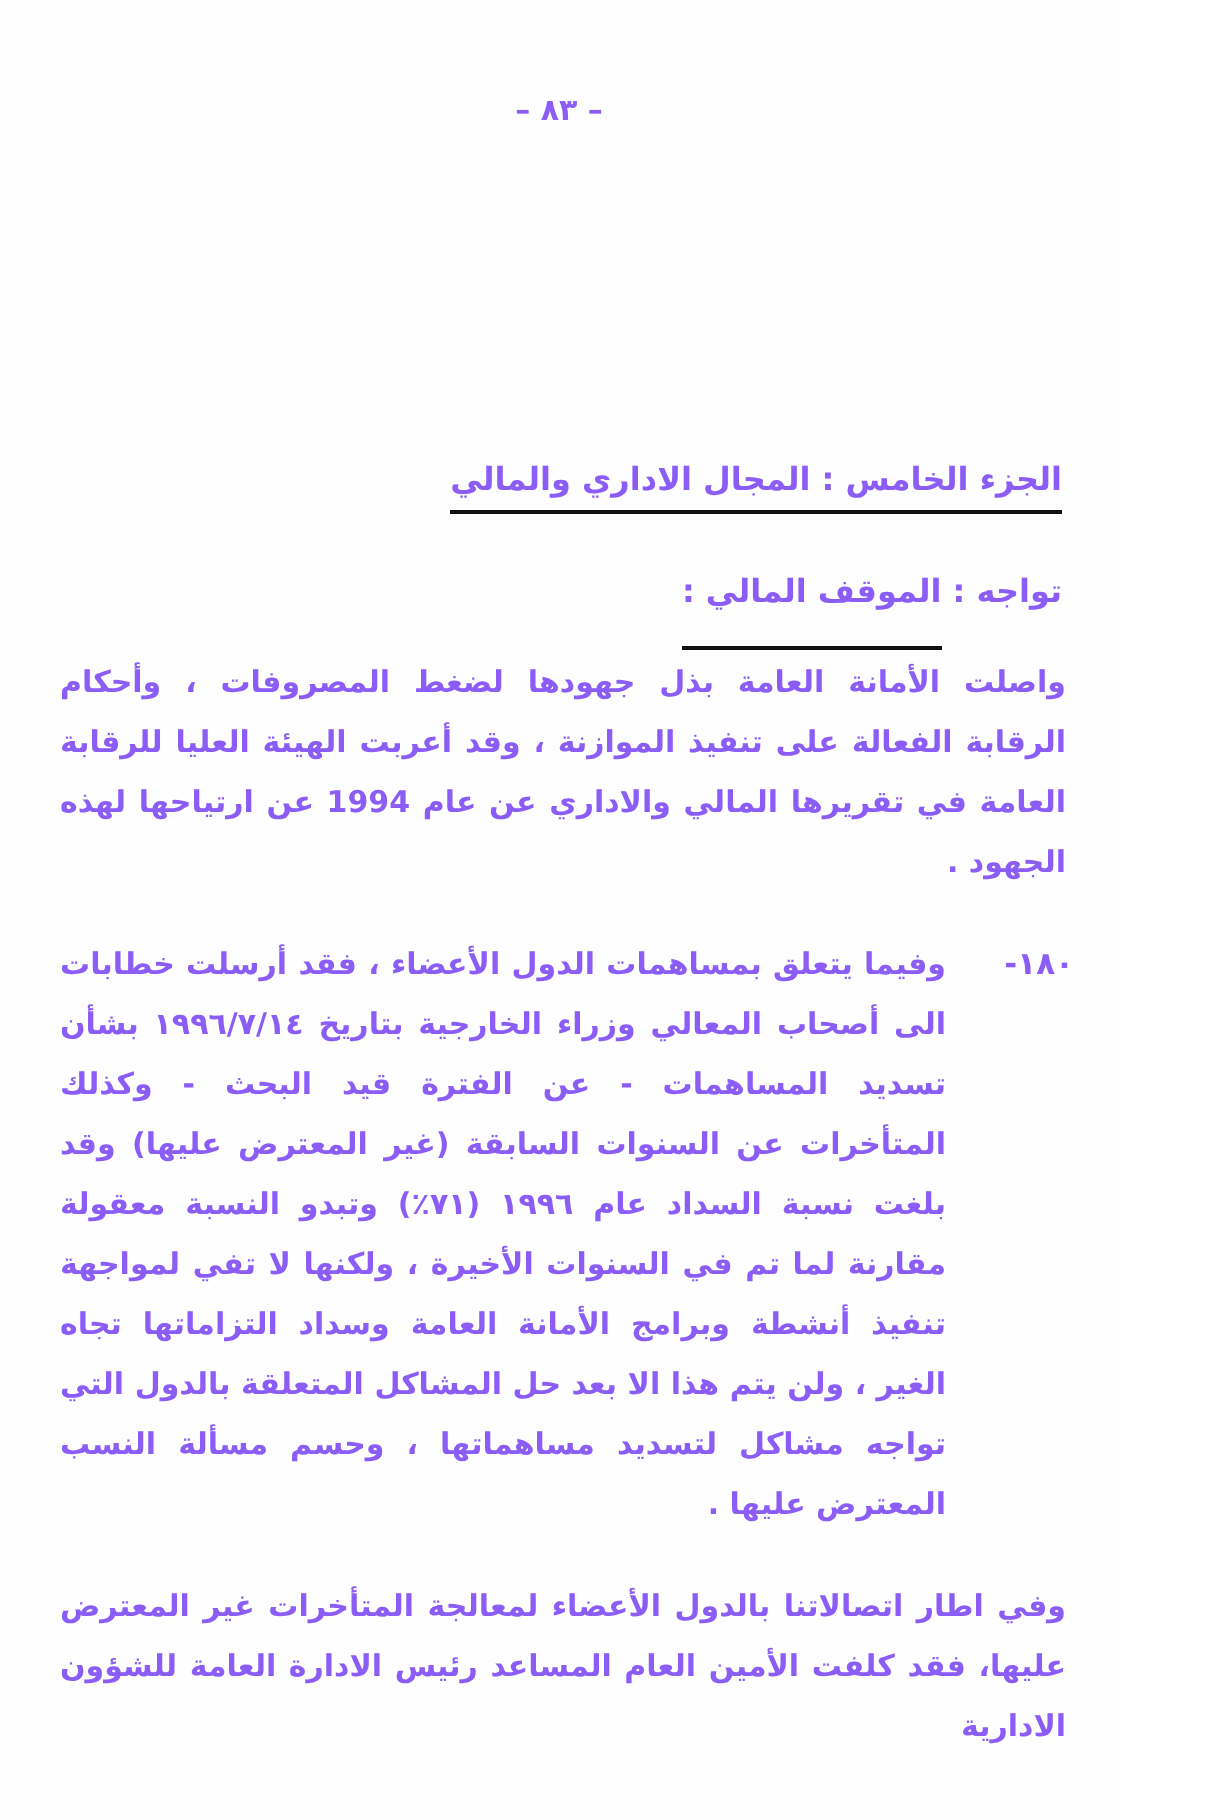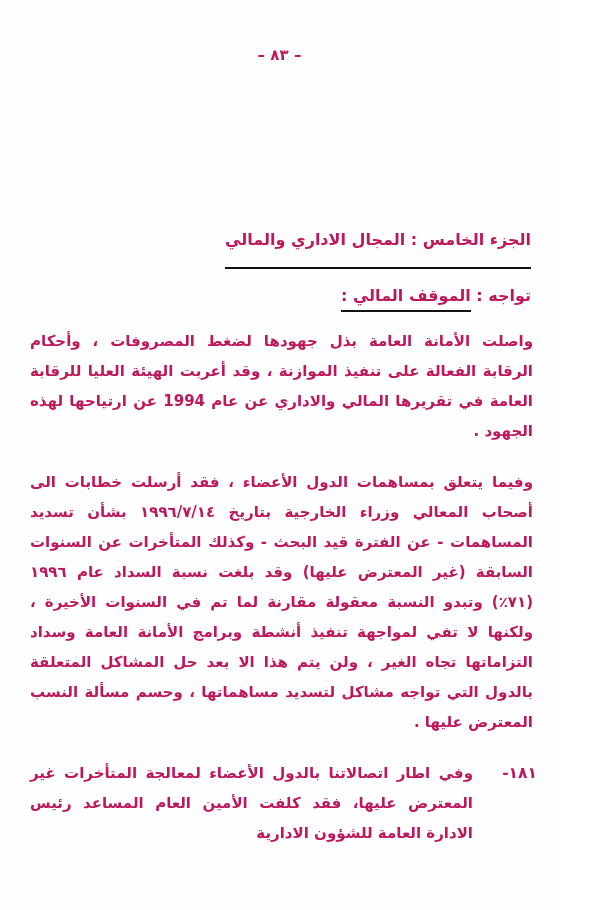--- a/index.html
+++ b/index.html
@@ -8,21 +8,21 @@
     background: #ffffff;
   }
   .page {
     position: relative;
     width: 559px;
     height: 910px;
     background: #fefefe;
     overflow: hidden;
     direction: rtl;
     font-family: "DejaVu Sans", sans-serif;
-    color: #be185d;
+    color: #8b5cf6;
   }
   .pagenum {
     position: absolute;
     top: 46px;
     left: 0;
     right: 0;
     text-align: center;
     font-size: 15px;
     font-weight: 700;
     letter-spacing: 1px;
@@ -41,33 +41,33 @@
   .h1 {
     position: absolute;
     top: 230px;
     right: 28px;
     margin: 0;
     font-size: 16px;
     font-weight: 700;
   }
   .h1 .u {
     border-bottom: 2px solid #111;
-    padding-bottom: 18px;
+    padding-bottom: 6px;
   }
   .h2 {
     position: absolute;
     top: 286px;
     right: 28px;
     margin: 0;
     font-size: 16px;
     font-weight: 700;
   }
   .h2 .u {
     border-bottom: 2px solid #111;
-    padding-bottom: 5px;
+    padding-bottom: 18px;
   }
   .items {
     position: absolute;
     top: 326px;
     right: 22px;
     left: 30px;
   }
   .item {
     display: flex;
     margin-bottom: 21px;
@@ -101,23 +101,23 @@
 
   <h2 class="h2"><span>تواجه :  </span><span class="u">الموقف المالي :</span></h2>
 
   <div class="items">
 
     <div class="item">
       <div class="body">واصلت الأمانة العامة بذل جهودها لضغط المصروفات ، وأحكام الرقابة الفعالة على تنفيذ الموازنة ، وقد أعربت الهيئة العليا للرقابة العامة في تقريرها المالي والاداري عن عام 1994 عن ارتياحها لهذه الجهود .</div>
     </div>
 
     <div class="item">
+      <div class="marker">١٨٠-</div>
       <div class="body">وفيما يتعلق بمساهمات الدول الأعضاء ، فقد أرسلت خطابات الى أصحاب المعالي وزراء الخارجية بتاريخ ١٩٩٦/٧/١٤ بشأن تسديد المساهمات - عن الفترة قيد البحث - وكذلك المتأخرات عن السنوات السابقة (غير المعترض عليها) وقد بلغت نسبة السداد عام ١٩٩٦ (٧١٪) وتبدو النسبة معقولة مقارنة لما تم في السنوات الأخيرة ، ولكنها لا تفي لمواجهة تنفيذ أنشطة وبرامج الأمانة العامة وسداد التزاماتها تجاه الغير ، ولن يتم هذا الا بعد حل المشاكل المتعلقة بالدول التي تواجه مشاكل لتسديد مساهماتها ، وحسم مسألة النسب المعترض عليها .</div>
     </div>
 
     <div class="item">
-      <div class="marker">١٨١-</div>
       <div class="body">وفي اطار اتصالاتنا بالدول الأعضاء لمعالجة المتأخرات غير المعترض عليها، فقد كلفت الأمين العام المساعد رئيس الادارة العامة للشؤون الادارية</div>
     </div>
 
   </div>
 
 </div>
 
 </body></html>

